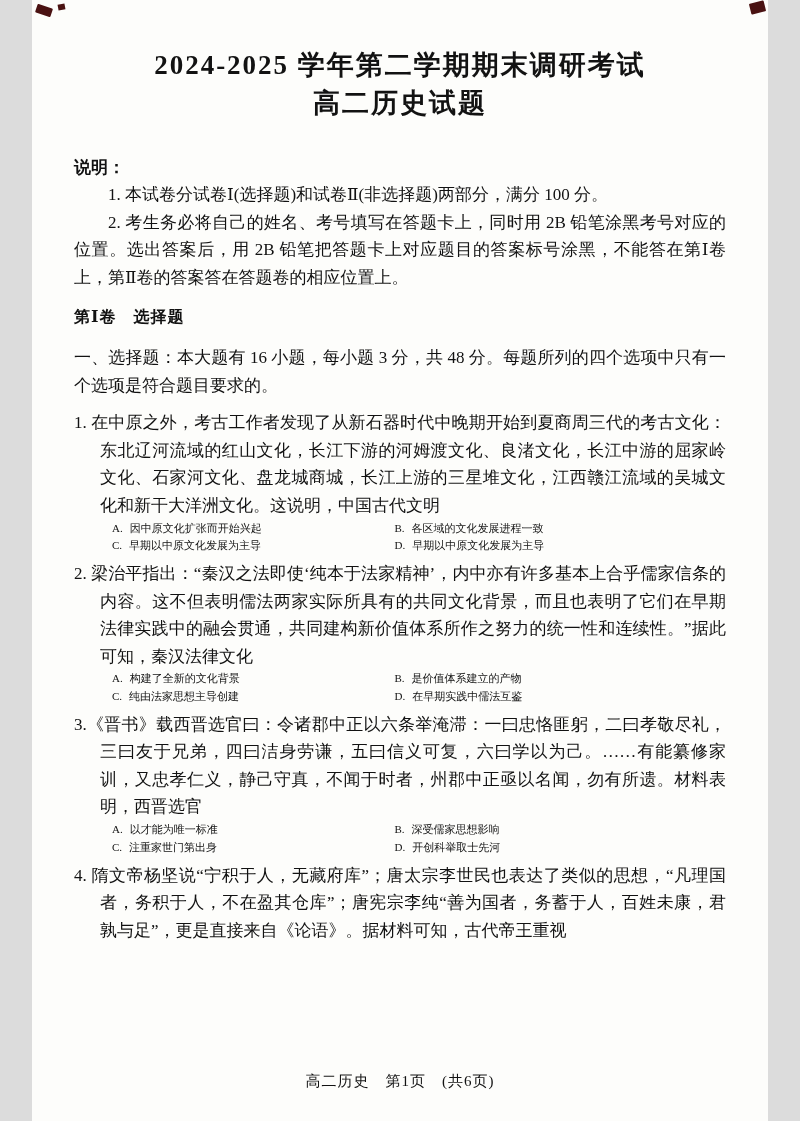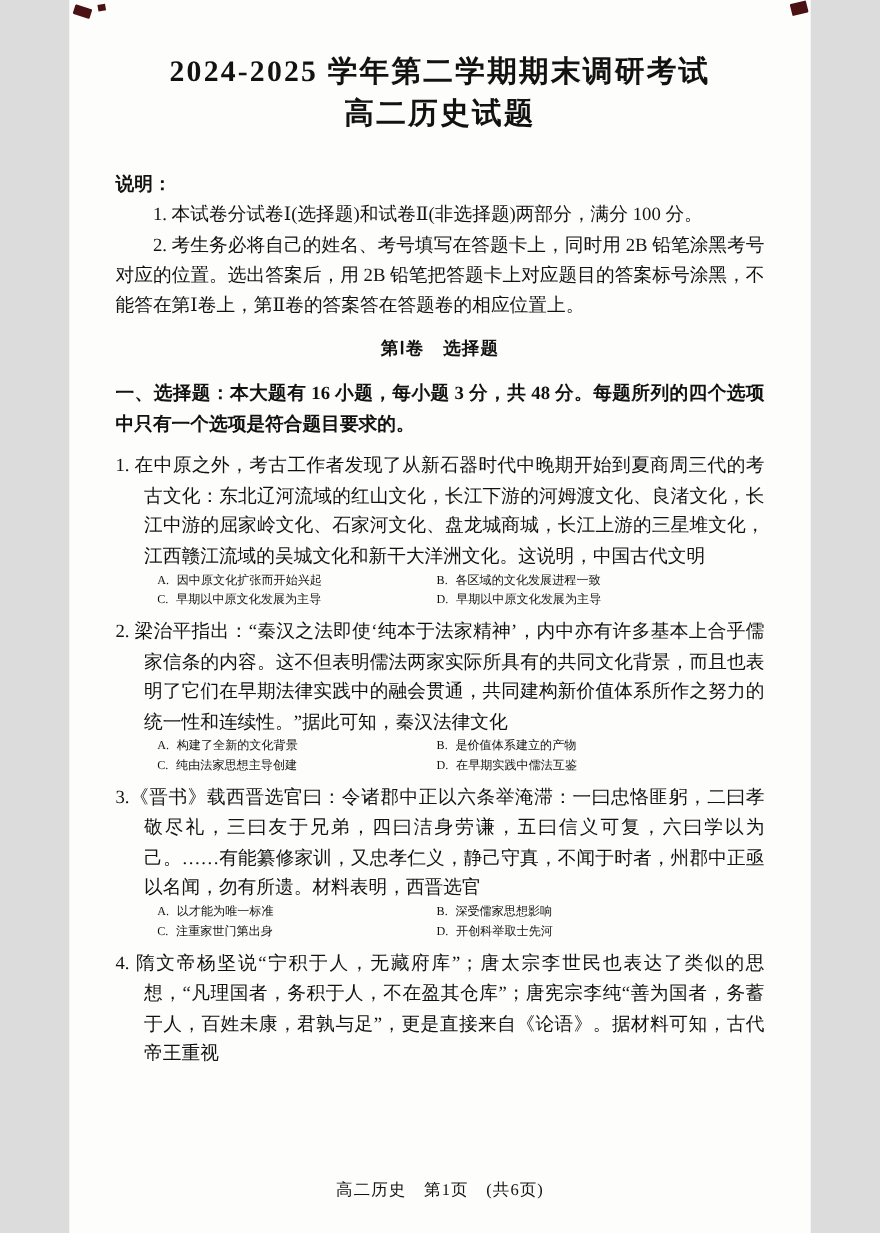--- a/index.html
+++ b/index.html
@@ -1,18 +1,18 @@
 <!DOCTYPE html>
 <html><head>
 <meta charset="utf-8">
 <style>
   html,body{margin:0;padding:0;background:#dcdcdc;}
   .page{
     position:relative;
-    width:674px;height:1121px;
+    width:736px;height:1121px;
     margin:0 auto;
     background:#fdfdfb;
     box-sizing:border-box;
     padding:46px 42px 0 42px;
     font-family:"Liberation Serif","DejaVu Serif",serif;
     color:#121212;
     overflow:hidden;
   }
   .title{
     text-align:center;
@@ -24,29 +24,28 @@
   .instructions{margin-top:20px;}
   .instr-label{font-weight:bold;font-size:17px;line-height:1.62;margin-top:31px;}
   .instr-item{
     margin:0;
     font-size:17px;
     line-height:1.62;
     text-indent:2em;
     text-align:justify;
   }
   .part-title{
-    text-align:center;
+    text-align:left;
     font-weight:bold;
     font-size:16px;
     margin:16px 0 16px 0;
     letter-spacing:1px;
-    font-family:Liberation Mono, monospace;
   }
   .section-intro{
-    font-weight:bold;
+    font-weight:normal;
     font-size:17px;
     line-height:1.62;
     text-align:justify;
     margin:0 0 10px 0;
   }
   .question{margin-bottom:5px;}
   .stem{
     margin:0;
     font-size:17px;
     line-height:1.62;

